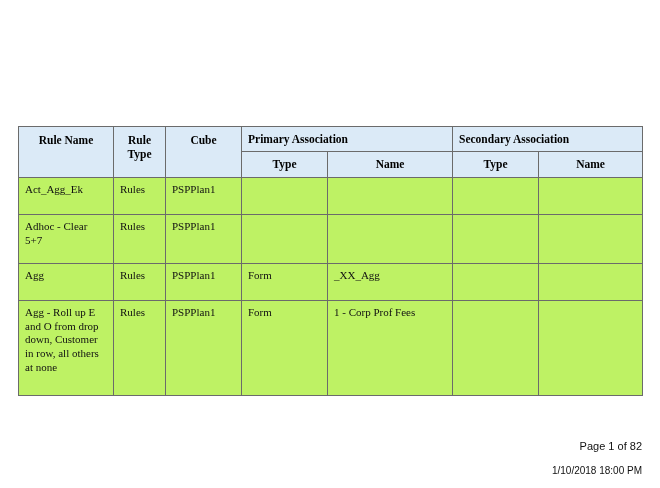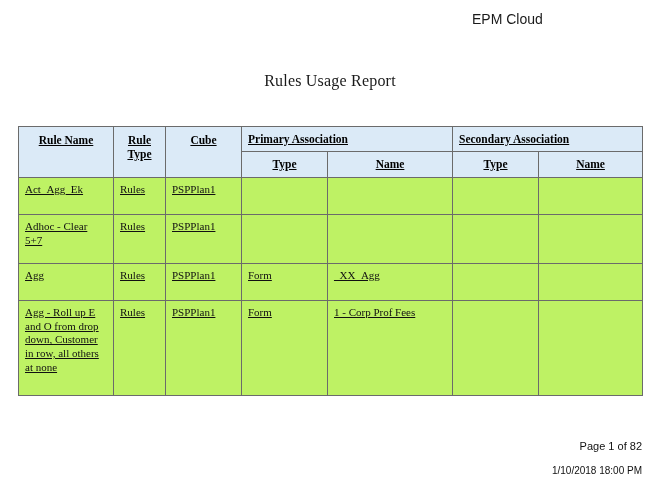--- a/index.html
+++ b/index.html
@@ -77,21 +77,20 @@
     width: 624px;
     table-layout: fixed;
   }
   table.report th,
   table.report td {
     border: 1px solid #6b6b6b;
     vertical-align: top;
     padding: 5px 6px 5px 6px;
     font-size: 11px;
     line-height: 1.25;
-    text-decoration: underline;
   }
   table.report thead th {
     background: #dbeaf7;
     font-family: "Liberation Serif", serif;
     font-weight: bold;
     font-size: 11.5px;
     color: #000;
   }
   thead th.group-head {
     vertical-align: top;
@@ -137,24 +136,22 @@
     font-size: 10px;
     color: #111;
   }
 </style>
 </head>
 <body>
 
 <div class="page">
 
   <div class="brand">
-    <div class="brand-sub">EPM Cloud</div>
   </div>
 
-  <div class="report-title">Rules Usage Report</div>
 
   <div class="table-wrap">
     <table class="report">
       <colgroup>
         <col class="c-name">
           <col class="c-type">
           <col class="c-cube">
         <col class="c-ptype">
           <col class="c-pname">
         <col class="c-stype">

